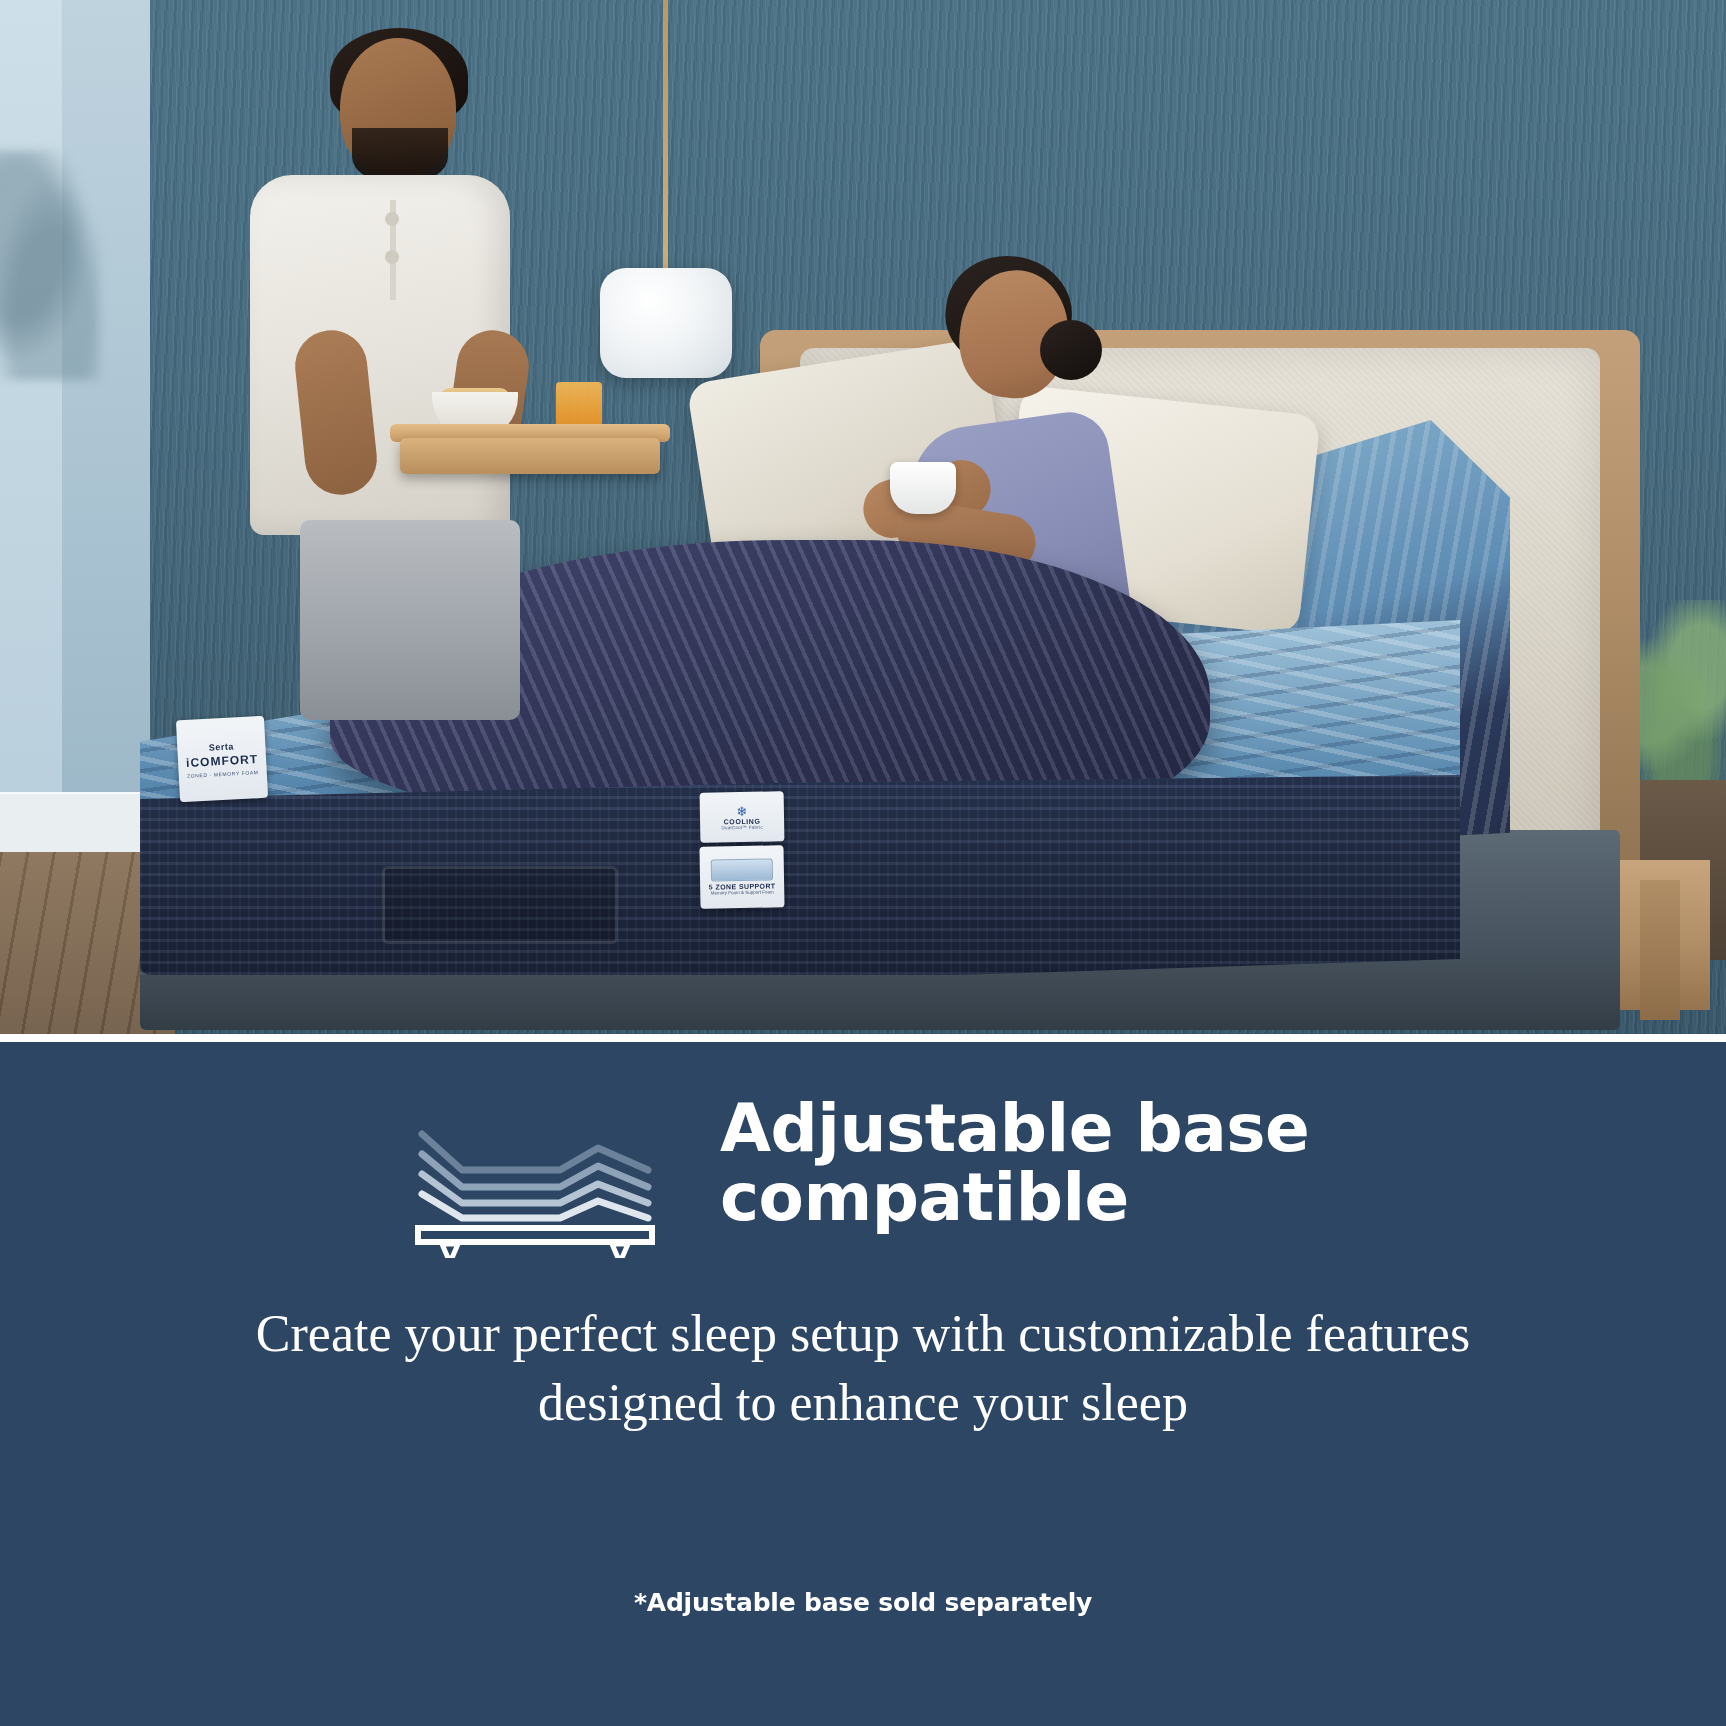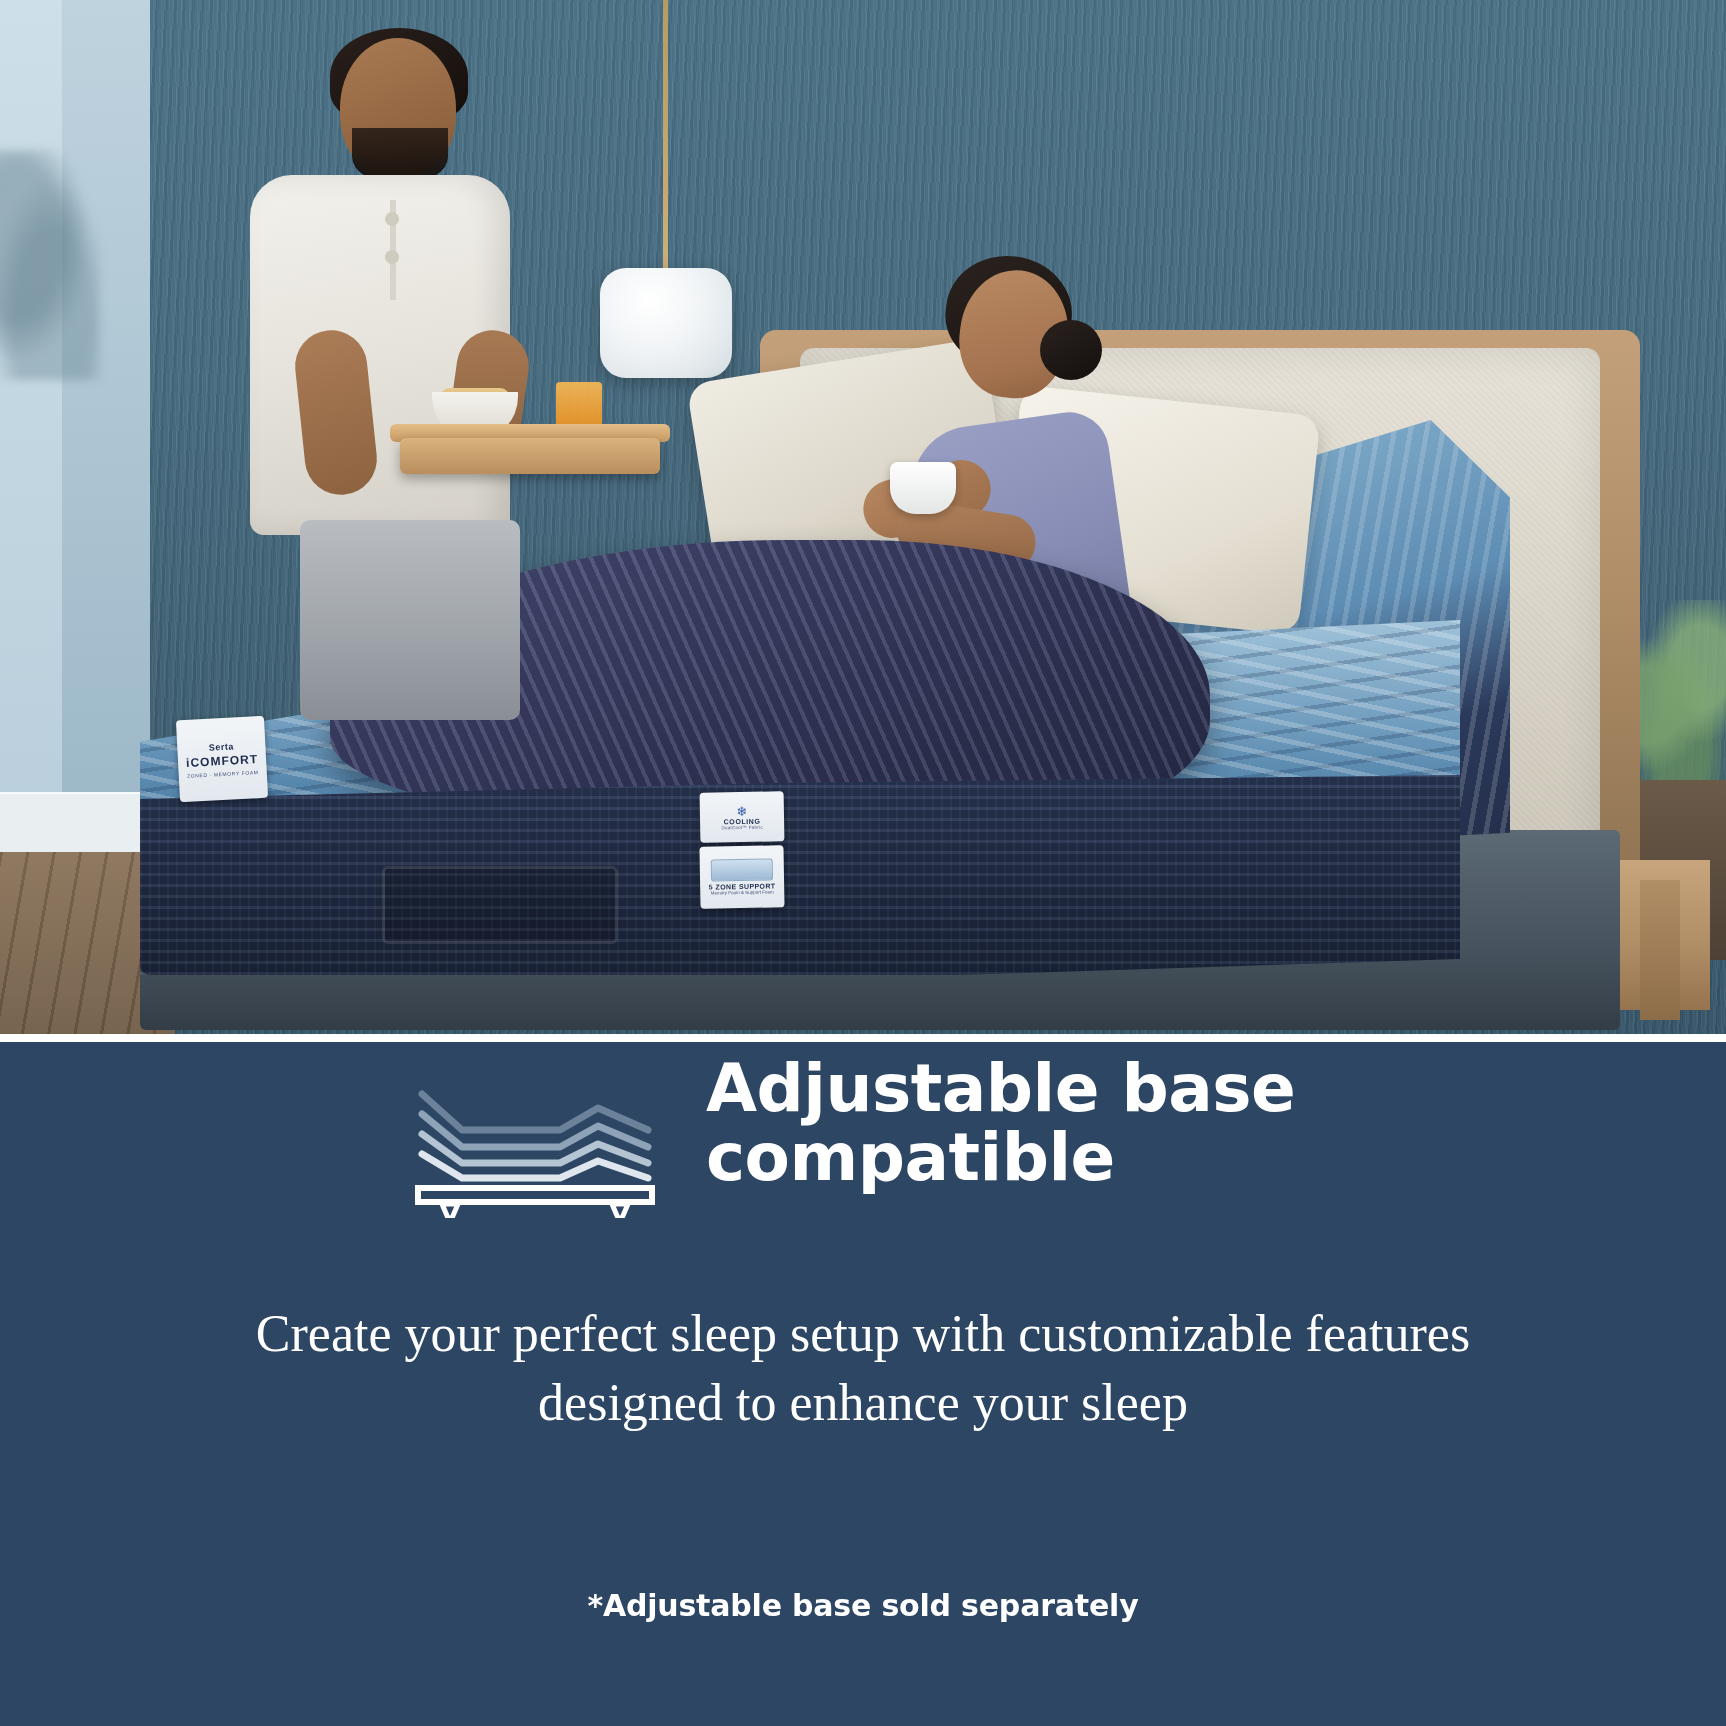--- a/index.html
+++ b/index.html
@@ -189,29 +189,29 @@
   .snowflake{font-size:13px;color:#2e57a6;line-height:1;}
   .zone-img{width:60px;height:20px;border-radius:3px;
     background:linear-gradient(180deg,#cfe0ef,#9db9d4);
     border:1px solid #8fa9c4;}
   .handle{position:absolute;left:382px;top:866px;width:230px;height:72px;border-radius:6px;
     border:3px solid rgba(255,255,255,.12);background:rgba(0,0,0,.18);}
 
   
   .panel{position:absolute;left:0;top:1042px;width:1726px;height:684px;background:#2c4664;}
   .panel-inner{position:absolute;left:0;top:0;width:100%;height:100%;}
-  .head-row{position:absolute;left:410px;top:1054px;width:920px;display:flex;align-items:flex-start;gap:46px;}
+  .head-row{position:absolute;left:410px;top:1094px;width:920px;display:flex;align-items:flex-start;gap:60px;}
   .icon-wrap{flex:0 0 auto;width:250px;height:150px;margin-top:14px;}
   .headline{color:#ffffff;font-weight:700;font-size:66px;line-height:1.05;letter-spacing:-.5px;
     font-family:"DejaVu Sans","Liberation Sans",sans-serif;}
   .body-copy{position:absolute;left:230px;top:1300px;width:1266px;text-align:center;color:#ffffff;
     font-size:52px;line-height:1.32;font-weight:400;
     font-family:Liberation Serif, serif;}
   .footnote{position:absolute;left:230px;top:1588px;width:1266px;text-align:center;color:#ffffff;
-    font-size:30px;font-weight:700;letter-spacing:-.2px;
+    font-size:25px;font-weight:700;letter-spacing:-.2px;
     font-family:"DejaVu Sans","Liberation Sans",sans-serif;}
   .white-gap{position:absolute;left:0;top:1034px;width:1726px;height:8px;background:#ffffff;}
 </style>
 </head>
 <body>
 
 <div class="stage">
 
   <div class="photo">
 

